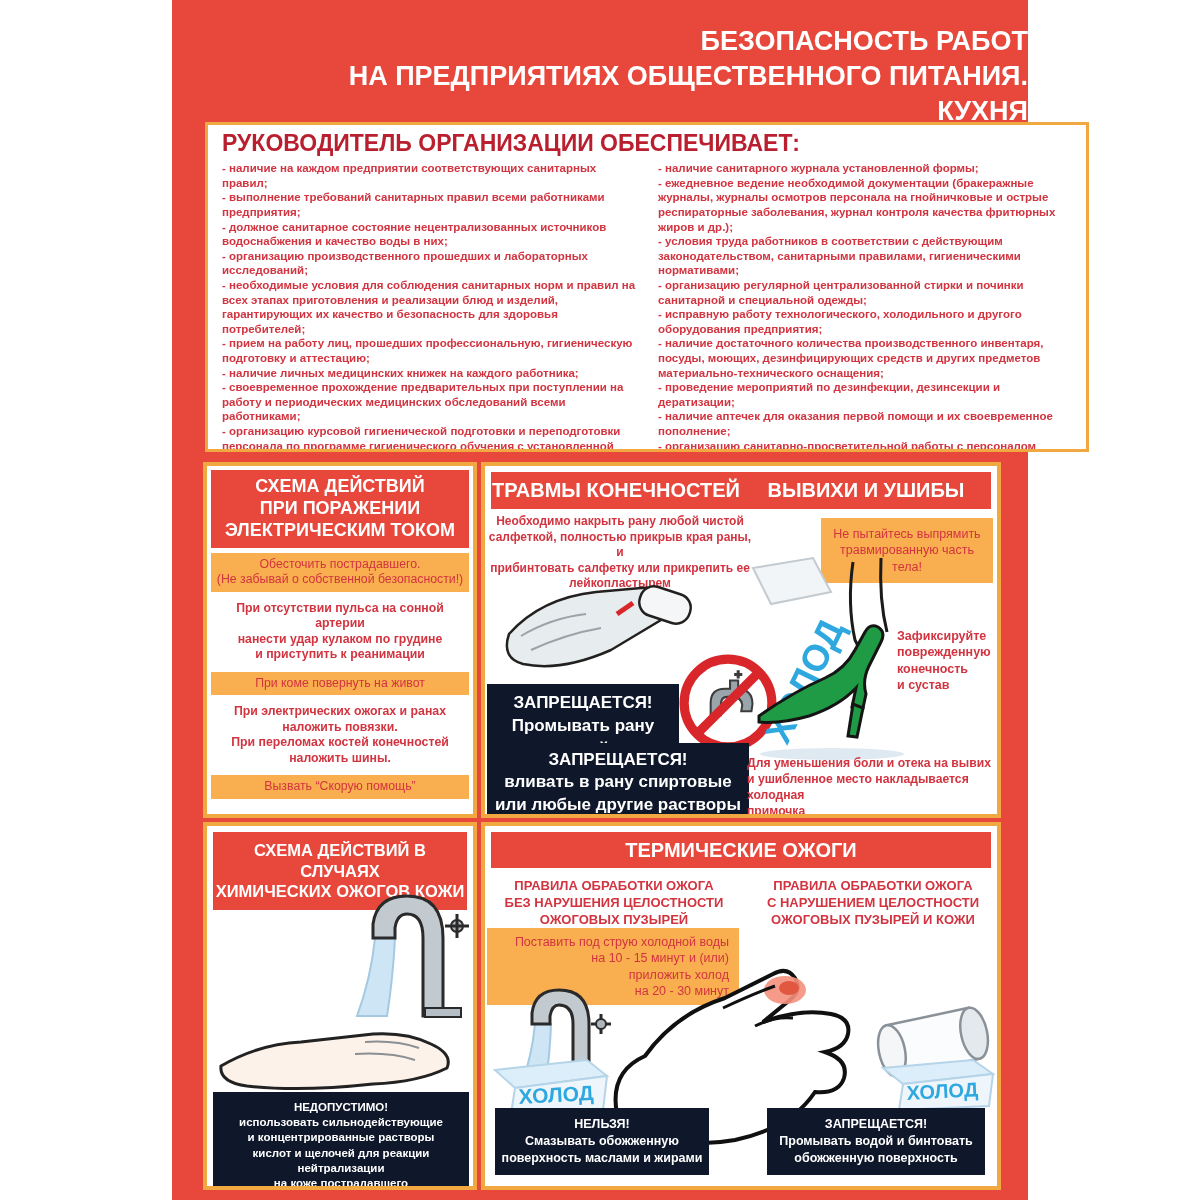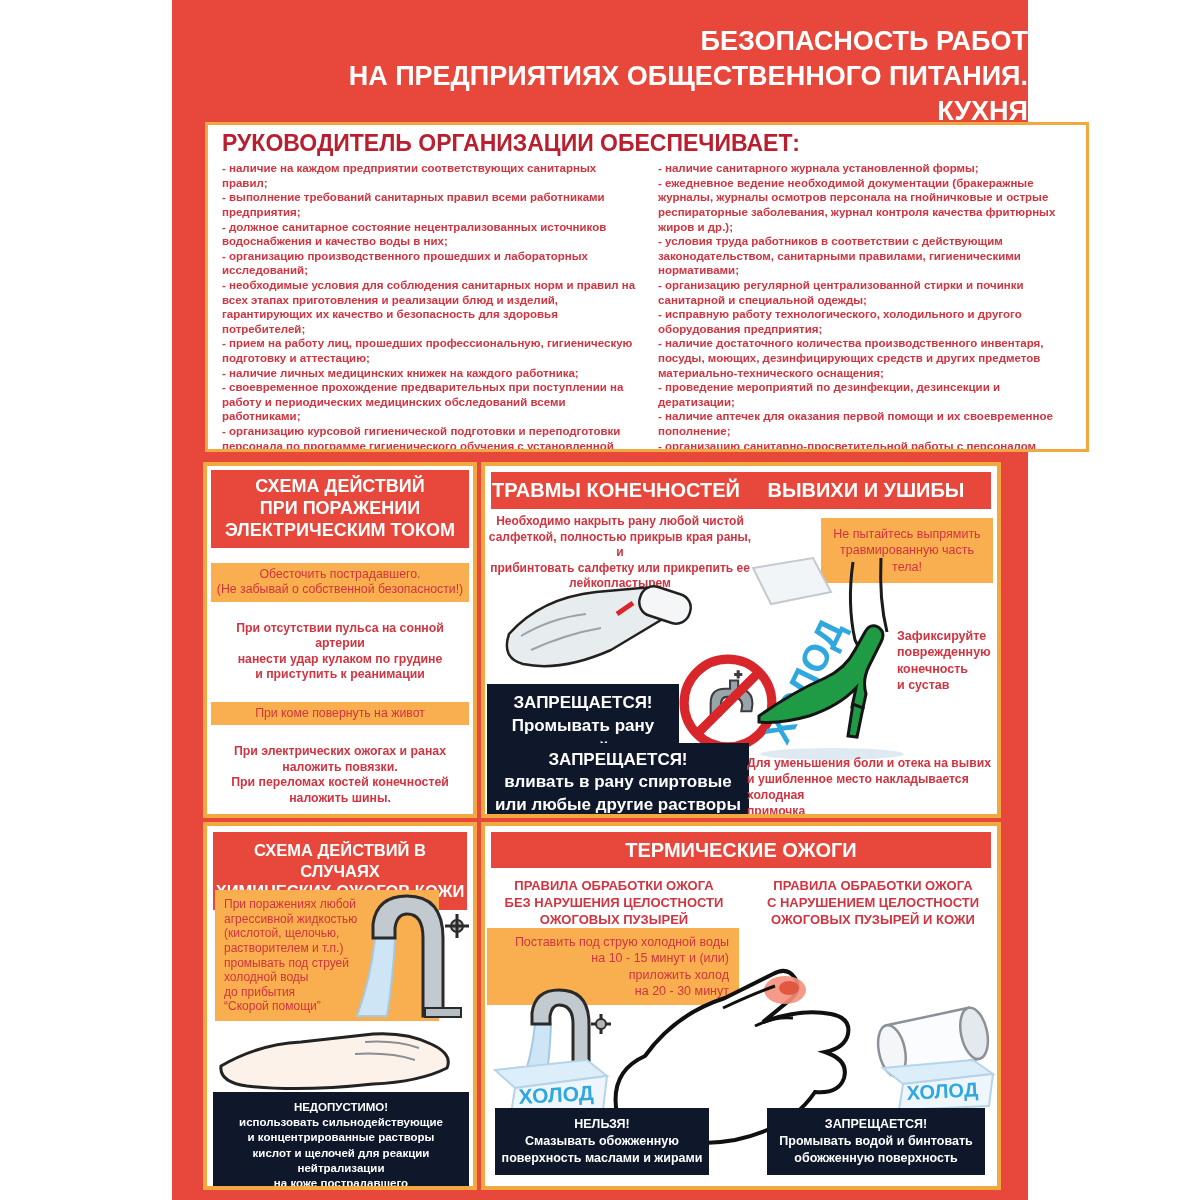--- a/index.html
+++ b/index.html
@@ -17,21 +17,21 @@
   .col{flex:1;color:#D23440;font-weight:bold;font-size:11.5px;line-height:1.27;}
   .col p{margin:0;}
   
   .gbox{position:absolute;background:#fff;border:4px solid #F2A840;box-sizing:border-box;overflow:hidden;}
   .redband{background:#E8473B;color:#fff;font-weight:bold;text-align:center;}
   .obox{background:#F9AE4F;color:#D23440;font-weight:normal;text-align:center;}
   .rbox{background:#0f172a;color:#fff;font-weight:bold;text-align:center;}
   .rtext{color:#D23440;font-weight:bold;text-align:center;}
   
   .electric{left:31px;top:462px;width:274px;height:356px;padding:4px;display:flex;
-       flex-direction:column;gap:15px;}
+       flex-direction:column;gap:5px;}
   .electric .redband{font-size:18px;line-height:1.22;padding:6px 2px;}
   .electric .obox,.electric .rtext{font-size:12.3px;line-height:1.26;padding:4px 3px;}
   
   .limbs{left:309px;top:462px;width:520px;height:356px;position:absolute;}
   .limbs .redband{position:absolute;left:6px;top:6px;right:6px;height:37px;display:flex;}
   .limbs .redband span{flex:1;font-size:20px;line-height:37px;}
   .abs{position:absolute;}
   
   .chem{left:31px;top:822px;width:274px;height:368px;position:absolute;}
   
@@ -149,28 +149,20 @@
 
     <div class="abs pre" style="left:262px;top:290px;width:248px;font-size:12.2px;line-height:1.3;color:#D23440;font-weight:bold;">Для уменьшения боли и отека на вывих
 и ушибленное место накладывается холодная
 примочка</div>
   </section>
 
   <section class="gbox chem">
     <div class="redband pre" style="position:absolute;left:6px;top:6px;right:6px;font-size:16.5px;line-height:1.25;padding:8px 2px;">СХЕМА ДЕЙСТВИЙ В СЛУЧАЯХ
 ХИМИЧЕСКИХ ОЖОГОВ КОЖИ</div>
 
-    <div class="abs obox pre" style="left:8px;top:64px;width:206px;font-size:12px;line-height:1.22;padding:7px 9px;text-align:left;">При поражениях любой
-агрессивной жидкостью
-(кислотой, щелочью,
-растворителем и т.п.)
-промывать под струей
-холодной воды
-до прибытия
-“Скорой помощи”</div>
 
     <svg class="abs" style="left:118px;top:42px;" width="146" height="152" viewBox="0 0 146 152">
       <path d="M50,70 Q46,110 32,148 L62,148 Q68,110 70,70 Z" fill="#cde5f4" stroke="#a5c9e2" stroke-width="2"></path>
       <path d="M118,148 V70 Q118,28 82,28 Q52,28 48,56 L48,70 L70,70 L70,60 Q72,46 82,46 Q98,46 98,70 V148 Z" fill="#c2cad0" stroke="#2a2a2a" stroke-width="3"></path>
       <circle cx="132" cy="58" r="6" fill="#aeb6bc" stroke="#2a2a2a" stroke-width="2"></circle>
       <path d="M132,46 v24 M120,58 h24" stroke="#2a2a2a" stroke-width="3"></path>
       <rect x="100" y="140" width="36" height="9" fill="#b6bec5" stroke="#2a2a2a" stroke-width="2"></rect>
     </svg>
 
     <svg class="abs" style="left:8px;top:188px;" width="246" height="84" viewBox="0 0 246 84">

